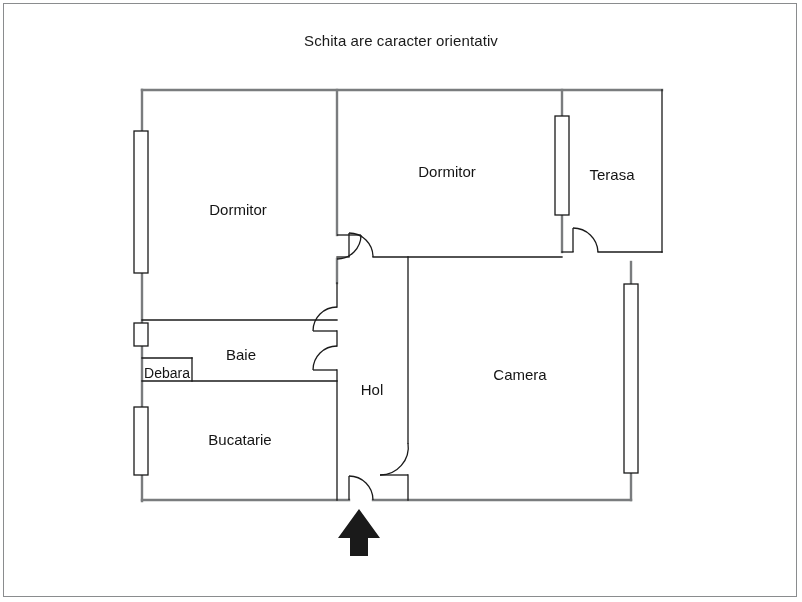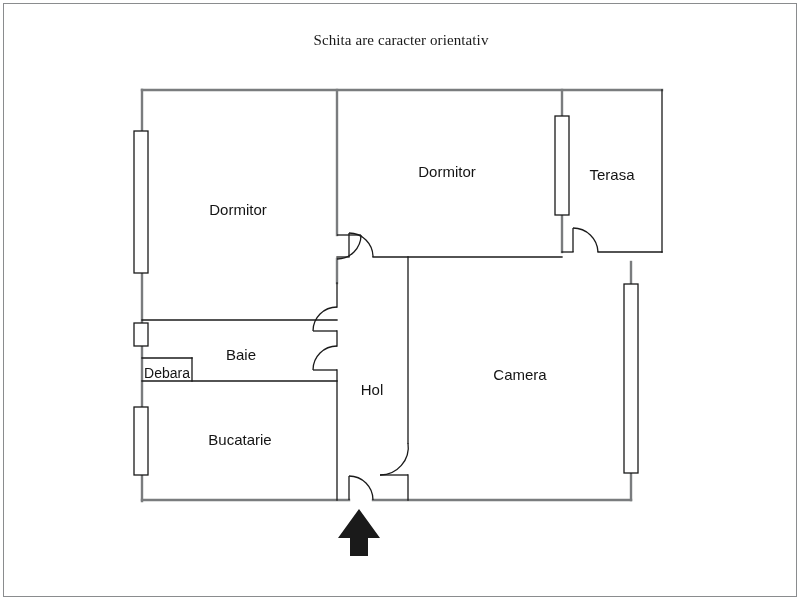--- a/index.html
+++ b/index.html
@@ -31,21 +31,20 @@
   }
   #plan-title {
     position: absolute;
     left: 0;
     top: 32px;
     width: 802px;
     text-align: center;
     font-size: 15px;
     color: #1a1a1a;
     letter-spacing: 0.1px;
-    font-family: Liberation Serif, serif;
   }
   #plan-svg {
     position: absolute;
     left: 0;
     top: 0;
   }
   .room-label {
     font-family: "Liberation Sans", sans-serif;
     font-size: 15px;
     fill: #141414;

